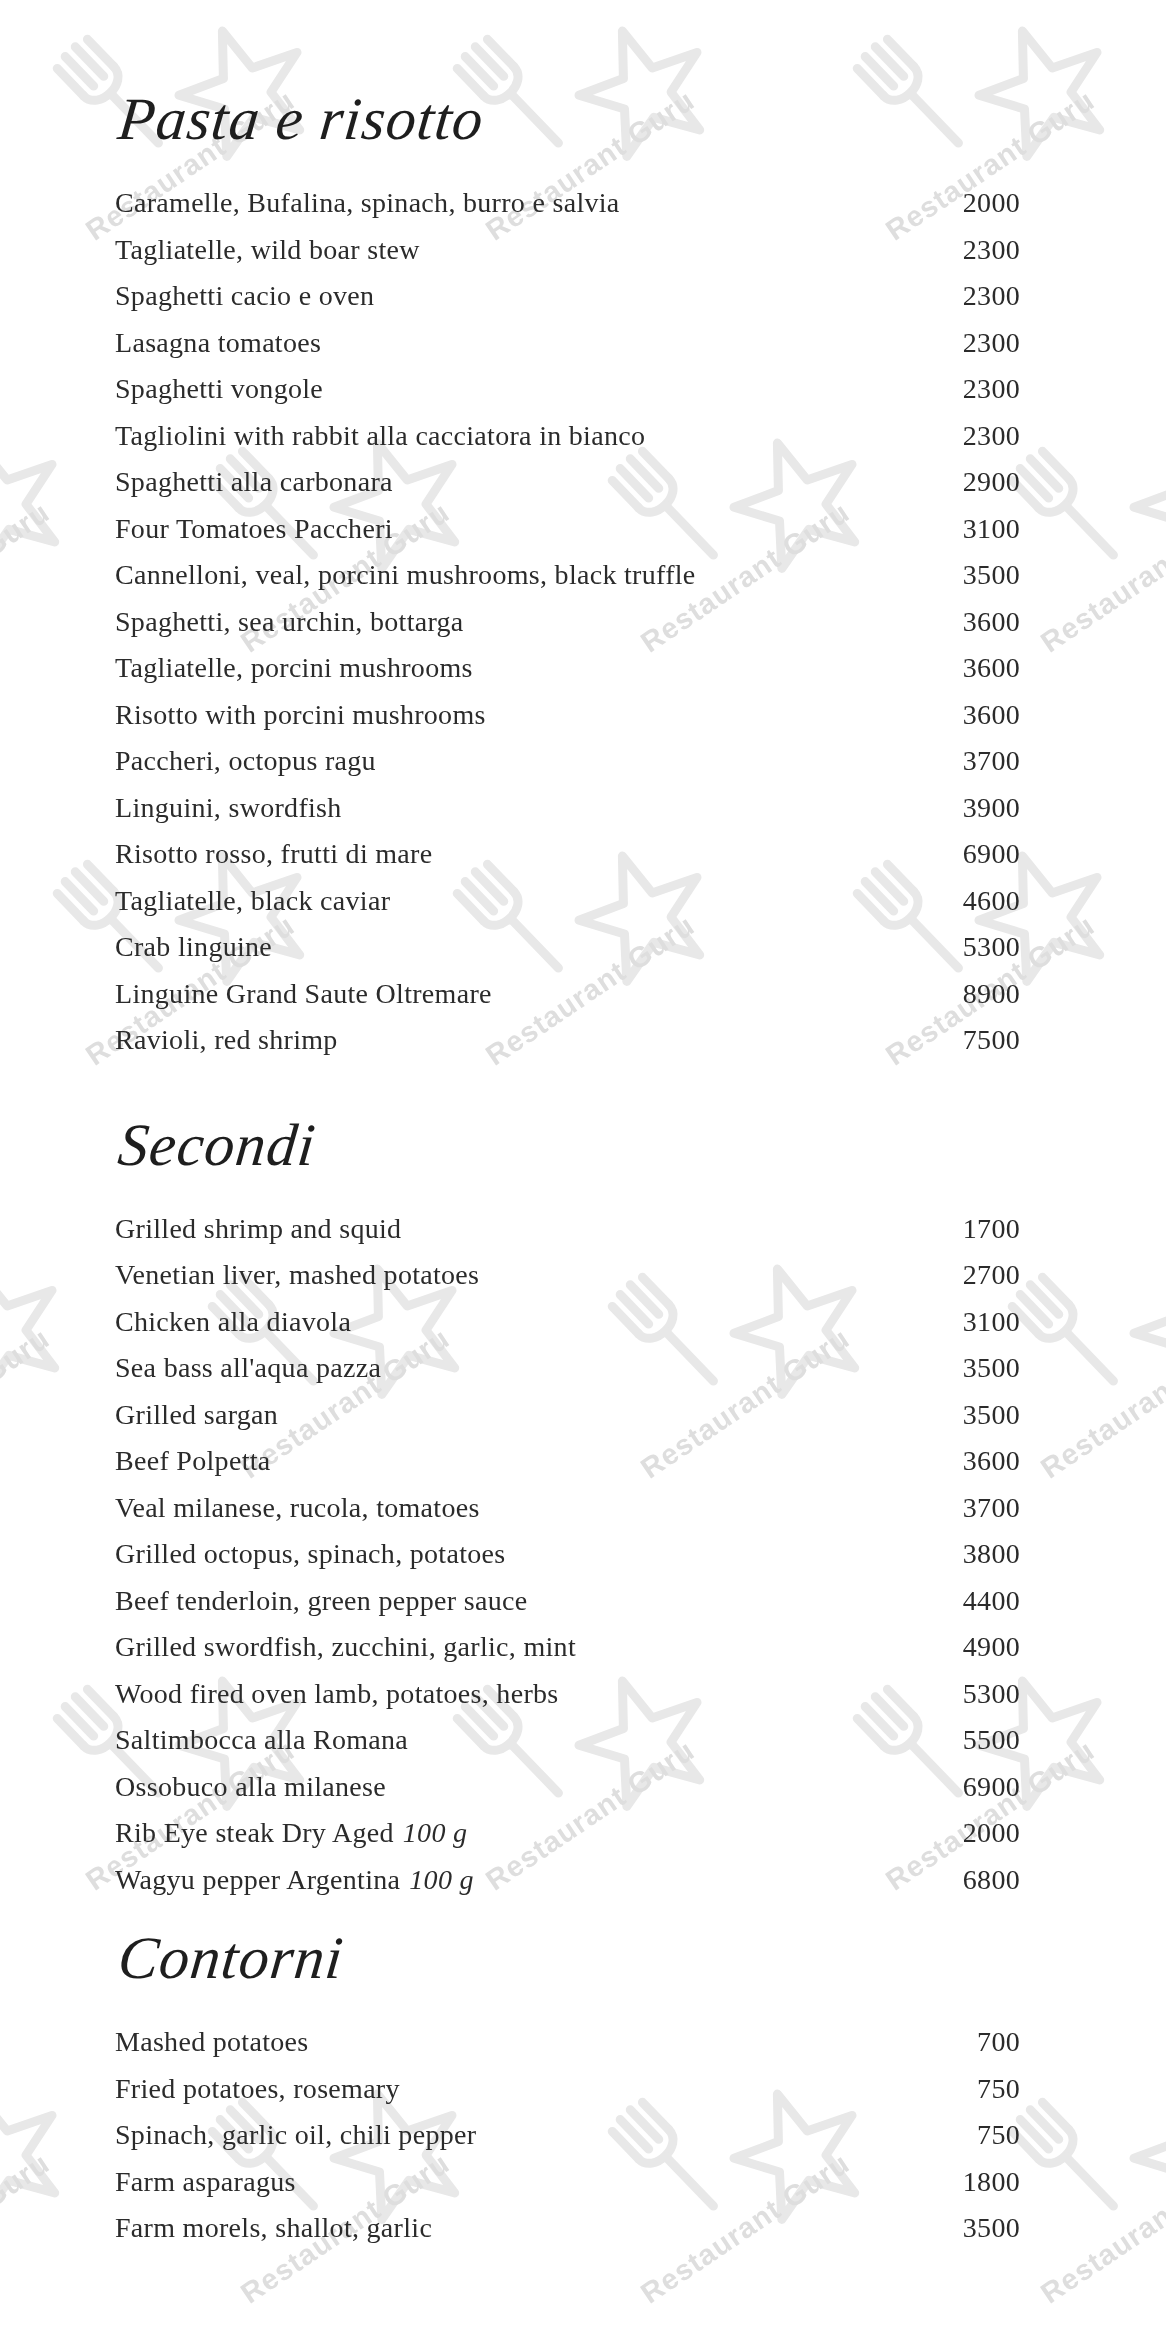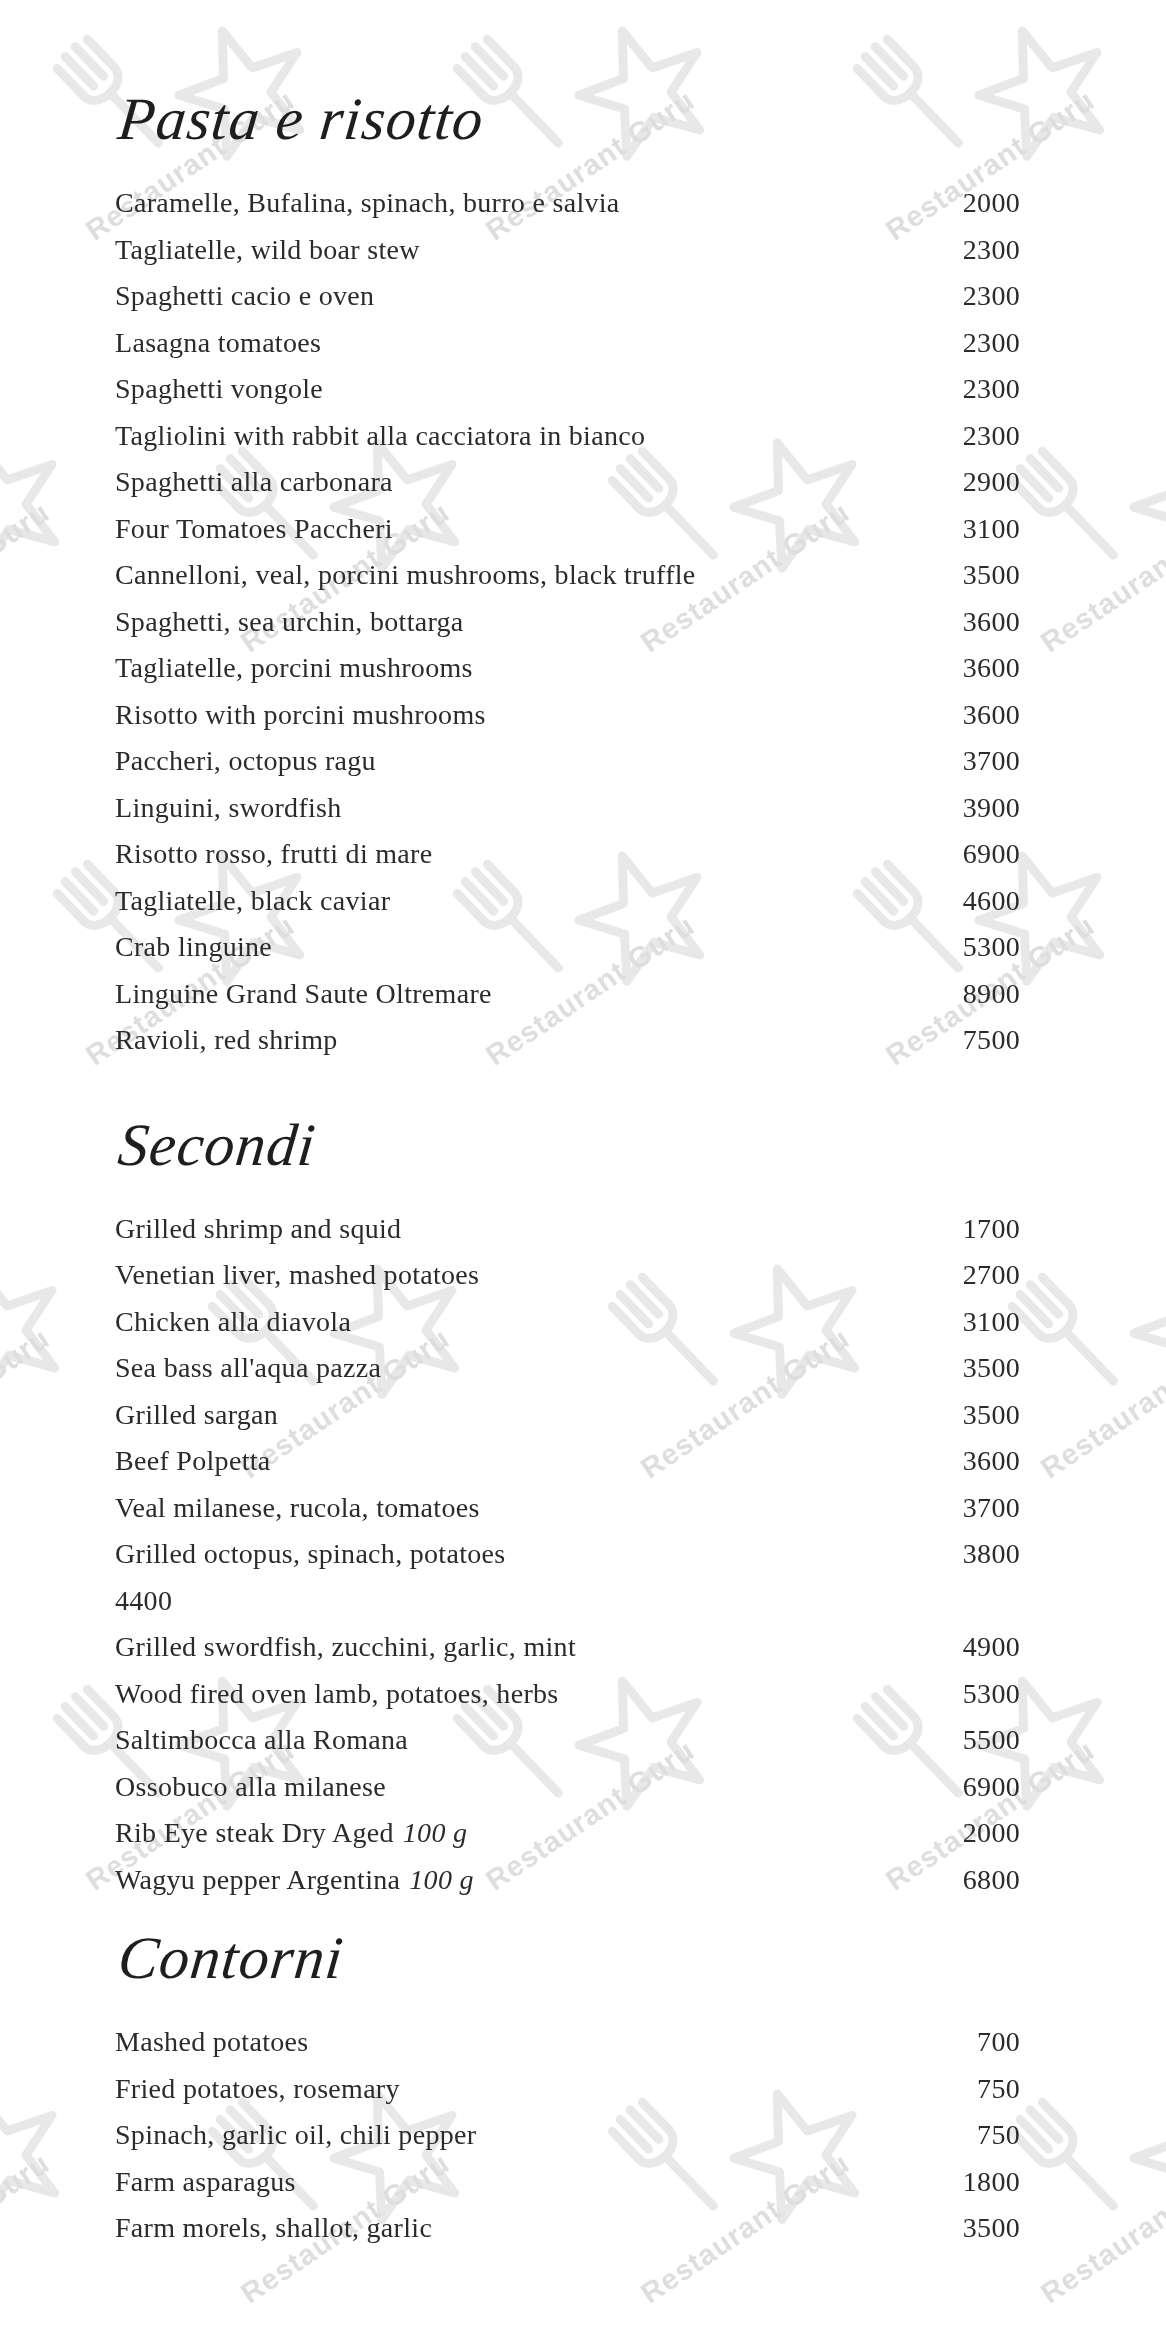--- a/index.html
+++ b/index.html
@@ -403,20 +403,21 @@
           </div>
           <div class="item-row">
             <span class="item-label"><span class="item-name">Veal milanese, rucola, tomatoes</span></span>
             <span class="item-price">3700</span>
           </div>
           <div class="item-row">
             <span class="item-label"><span class="item-name">Grilled octopus, spinach, potatoes</span></span>
             <span class="item-price">3800</span>
           </div>
           <div class="item-row">
+            <span class="item-label"><span class="item-name">Beef tenderloin, green pepper sauce</span></span>
             <span class="item-price">4400</span>
           </div>
           <div class="item-row">
             <span class="item-label"><span class="item-name">Grilled swordfish, zucchini, garlic, mint</span></span>
             <span class="item-price">4900</span>
           </div>
           <div class="item-row">
             <span class="item-label"><span class="item-name">Wood fired oven lamb, potatoes, herbs</span></span>
             <span class="item-price">5300</span>
           </div>

